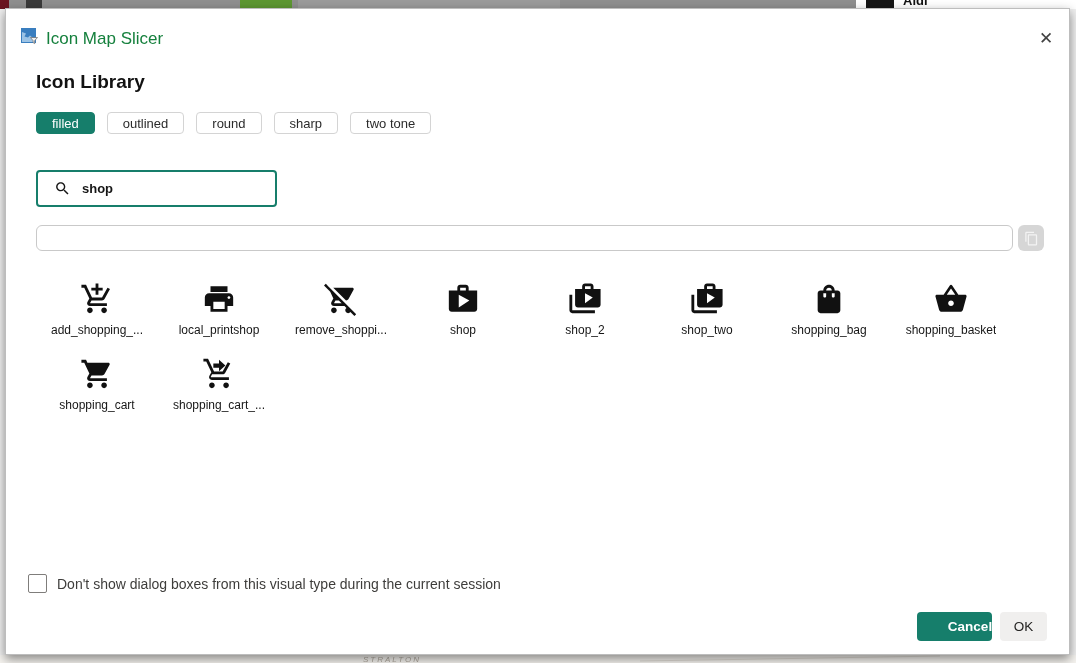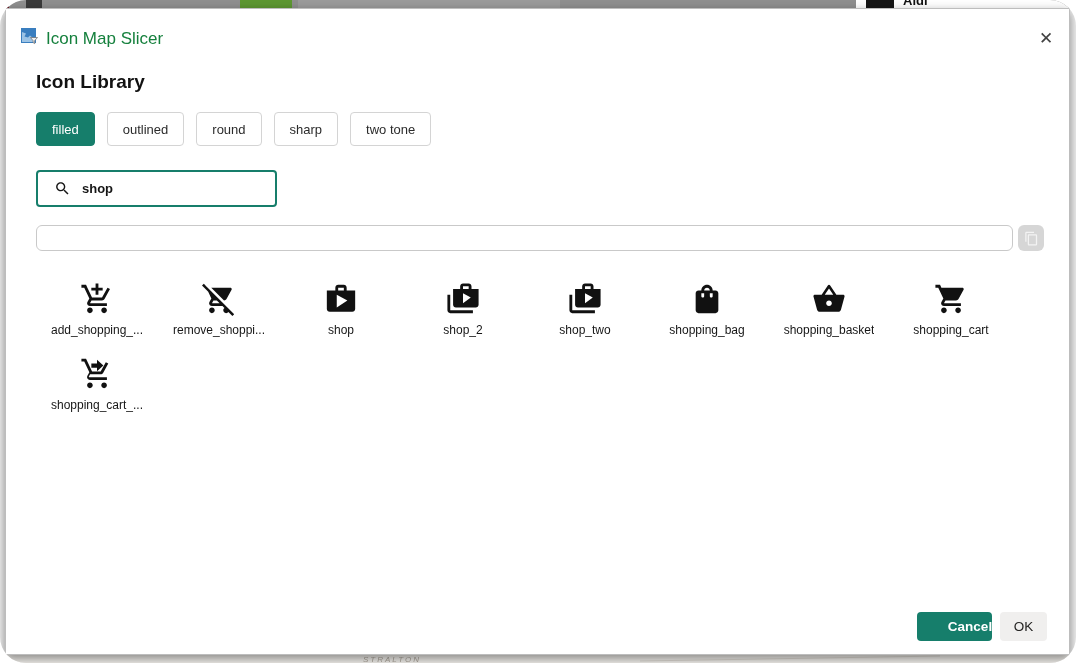--- a/index.html
+++ b/index.html
@@ -1,17 +1,17 @@
 <!DOCTYPE html>
 <html style="--accent: #167E6B;"><head>
 <meta charset="utf-8">
 <style>
   * { margin:0; padding:0; box-sizing:border-box; }
   html,body { width:1076px; height:663px; font-family:"Liberation Sans", sans-serif; }
-  .screen { position:relative; width:1076px; height:663px; background:#f0f0f0; overflow:hidden;border-radius:26px; }
+  .screen { position:relative; width:1076px; height:663px; background:#f0f0f0; overflow:hidden; }
 
   
   .bg-top { position:absolute; top:0; left:0; width:1076px; height:9px; background:#8f8f8f; }
   .bg-top .patch { position:absolute; top:0; height:9px; }
   .p-maroon { left:0; width:9px; background:#6b1420; }
   .p-dark { left:26px; width:16px; background:#3a3a3a; }
   .p-green { left:240px; width:52px; background:#5d9732; }
   .p-wisp { left:298px; width:262px; background:#a5a5a5; opacity:.55; }
   .p-white { left:856px; width:220px; background:#ffffff; overflow:hidden; }
   .p-logo { position:absolute; left:10px; top:0; width:28px; height:9px; background:#161616; }
@@ -26,21 +26,21 @@
 
   .titlebar { position:absolute; left:0; top:0; width:100%; height:46px; }
   .app-icon { position:absolute; left:15px; top:19px; width:17px; height:17px; }
   .dlg-title { position:absolute; left:40px; top:20px; font-size:17px; color:#15803d; }
   .close-btn { position:absolute; left:1026px; top:15px; width:28px; height:28px; display:flex;
                align-items:center; justify-content:center; font-size:17px; color:#424242; cursor:pointer; }
 
   .heading { position:absolute; left:30px; top:62px; font-size:19px; font-weight:700; color:#121212; }
 
   .tabs { position:absolute; left:30px; top:103px; display:flex; gap:12px; }
-  .tab { height:34px; padding:0 15px; display:flex; align-items:center; justify-content:center;
+  .tab { height:22px; padding:0 15px; display:flex; align-items:center; justify-content:center;
          background:#fff; border:1px solid #d4d4d4; border-radius:4px; font-size:13px; color:#2b2b2b; cursor:pointer; }
   .tab.selected { background:var(--accent,#167E6B); border-color:var(--accent,#167E6B); color:#fff; }
 
   .searchbox { position:absolute; left:30px; top:161px; width:241px; height:37px;
                border:2px solid var(--accent,#167E6B); border-radius:4px; background:#fff;
                display:flex; align-items:center; }
   .searchbox .mag { margin-left:16px; display:flex; }
   .searchbox input { border:none; outline:none; flex:1; margin-left:11px; font-size:13px; font-weight:700;
                      color:#161616; font-family:"Liberation Sans", sans-serif; min-width:0; background:transparent; }
 
@@ -135,20 +135,28 @@
     <span class="cell-icon">
             <svg viewBox="0 0 24 24" width="34" height="34">
               <path fill="#111" d="M11 9h2V6h3V4h-3V1h-2v3H8v2h3v3zm-4 9c-1.1 0-1.99.9-1.99 2S5.9 22 7 22s2-.9 2-2-.9-2-2-2zm10 0c-1.1 0-1.99.9-1.99 2s.89 2 1.99 2 2-.9 2-2-.9-2-2-2zm-9.83-3.25l.03-.12.9-1.63h7.45c.75 0 1.41-.41 1.75-1.03l3.86-7.01L19.42 4h-.01l-1.1 2-2.76 5H8.53l-.13-.27L6.16 6l-.95-2-.94-2H1v2h2l3.6 7.59-1.35 2.45c-.16.28-.25.61-.25.96 0 1.1.9 2 2 2h12v-2H7.42c-.13 0-.25-.11-.25-.25z"></path>
             </svg>
           </span>
     <span class="cell-label">add_shopping_...</span>
   </div>
         <div class="icon-cell">
     <span class="cell-icon">
             <svg viewBox="0 0 24 24" width="34" height="34">
+              <path fill="#111" d="M19 8H5c-1.66 0-3 1.34-3 3v6h4v4h12v-4h4v-6c0-1.66-1.34-3-3-3zm-3 11H8v-5h8v5zm3-7c-.55 0-1-.45-1-1s.45-1 1-1 1 .45 1 1-.45 1-1 1zm-1-9H6v4h12V3z"></path>
+            </svg>
+          </span>
+    <span class="cell-label">local_printshop</span>
+  </div>
+        <div class="icon-cell">
+    <span class="cell-icon">
+            <svg viewBox="0 0 24 24" width="34" height="34">
               <path fill="#111" d="M22.73 22.73L2.77 2.77 2 2l-.73-.73L0 2.54l4.39 4.39 2.21 4.66-1.35 2.45c-.16.28-.25.61-.25.96 0 1.1.9 2 2 2h7.46l1.38 1.38c-.5.36-.83.95-.83 1.62 0 1.1.89 2 1.99 2 .67 0 1.26-.33 1.62-.84L21.46 24l1.27-1.27zM7.42 15c-.14 0-.25-.11-.25-.25l.03-.12.9-1.63h2.36l2 2H7.42zm8.13-2c.75 0 1.41-.41 1.75-1.03l3.58-6.49c.08-.14.12-.31.12-.48 0-.55-.45-1-1-1H6.54l9.01 9zM7 18c-1.1 0-1.99.9-1.99 2S5.9 22 7 22s2-.9 2-2-.9-2-2-2z"></path>
             </svg>
           </span>
     <span class="cell-label">remove_shoppi...</span>
   </div>
         <div class="icon-cell">
     <span class="cell-icon">
             <svg viewBox="0 0 24 24" width="34" height="34">
               <path fill="#111" d="M16 6V4c0-1.11-.89-2-2-2h-4c-1.11 0-2 .89-2 2v2H2v13c0 1.11.89 2 2 2h16c1.11 0 2-.89 2-2V6h-6zm-6-2h4v2h-4V4zM9 18V9l7.5 4L9 18z"></path>
             </svg>
@@ -198,17 +206,21 @@
         <div class="icon-cell">
     <span class="cell-icon">
             <svg viewBox="0 0 24 24" width="34" height="34">
               <path fill="#111" d="M12 2l4.5 4L12 10V7.5H8v-3h4V2zM6.42 14.25c-.14 0-.25-.11-.25-.25l.03-.12.9-1.63h7.45c.75 0 1.41-.41 1.75-1.03l3.66-6.64-1.75-.96-3.66 6.63H8.53L4.27 1.25H1v2h2l3.6 7.59-1.35 2.44c-.73 1.33.23 2.97 1.75 2.97h12v-2H6.42zM7 18c-1.1 0-1.99.9-1.99 2S5.9 22 7 22s2-.9 2-2-.9-2-2-2zm10 0c-1.1 0-1.99.9-1.99 2s.89 2 1.99 2 2-.9 2-2-.9-2-2-2z"></path>
             </svg>
           </span>
     <span class="cell-label">shopping_cart_...</span>
   </div>
       </div>
 
+    <div class="session-row">
+      <span class="checkbox"></span>
+      <span class="session-label">Don't show dialog boxes from this visual type during the current session</span>
+    </div>
 
     <button class="footer-btn cancel">Cancel</button>
     <button class="footer-btn ok">OK</button>
   </div>
 </div>
 
 </body></html>

